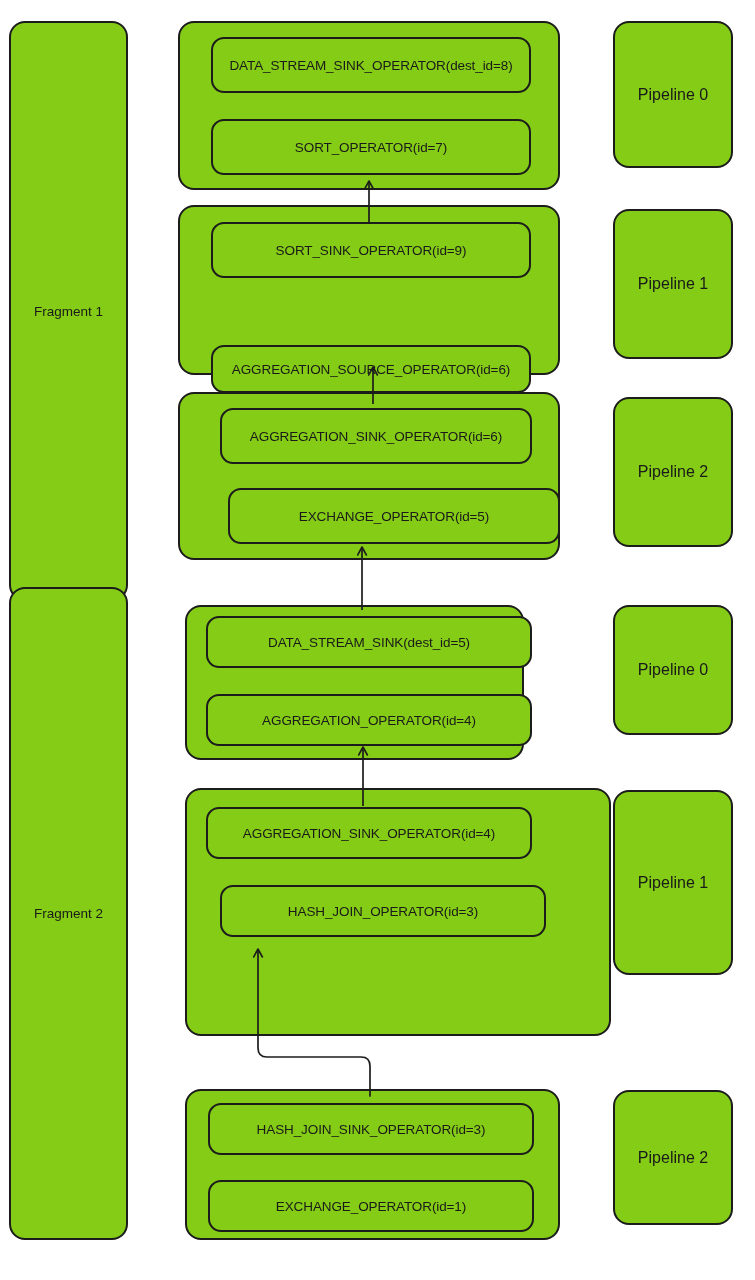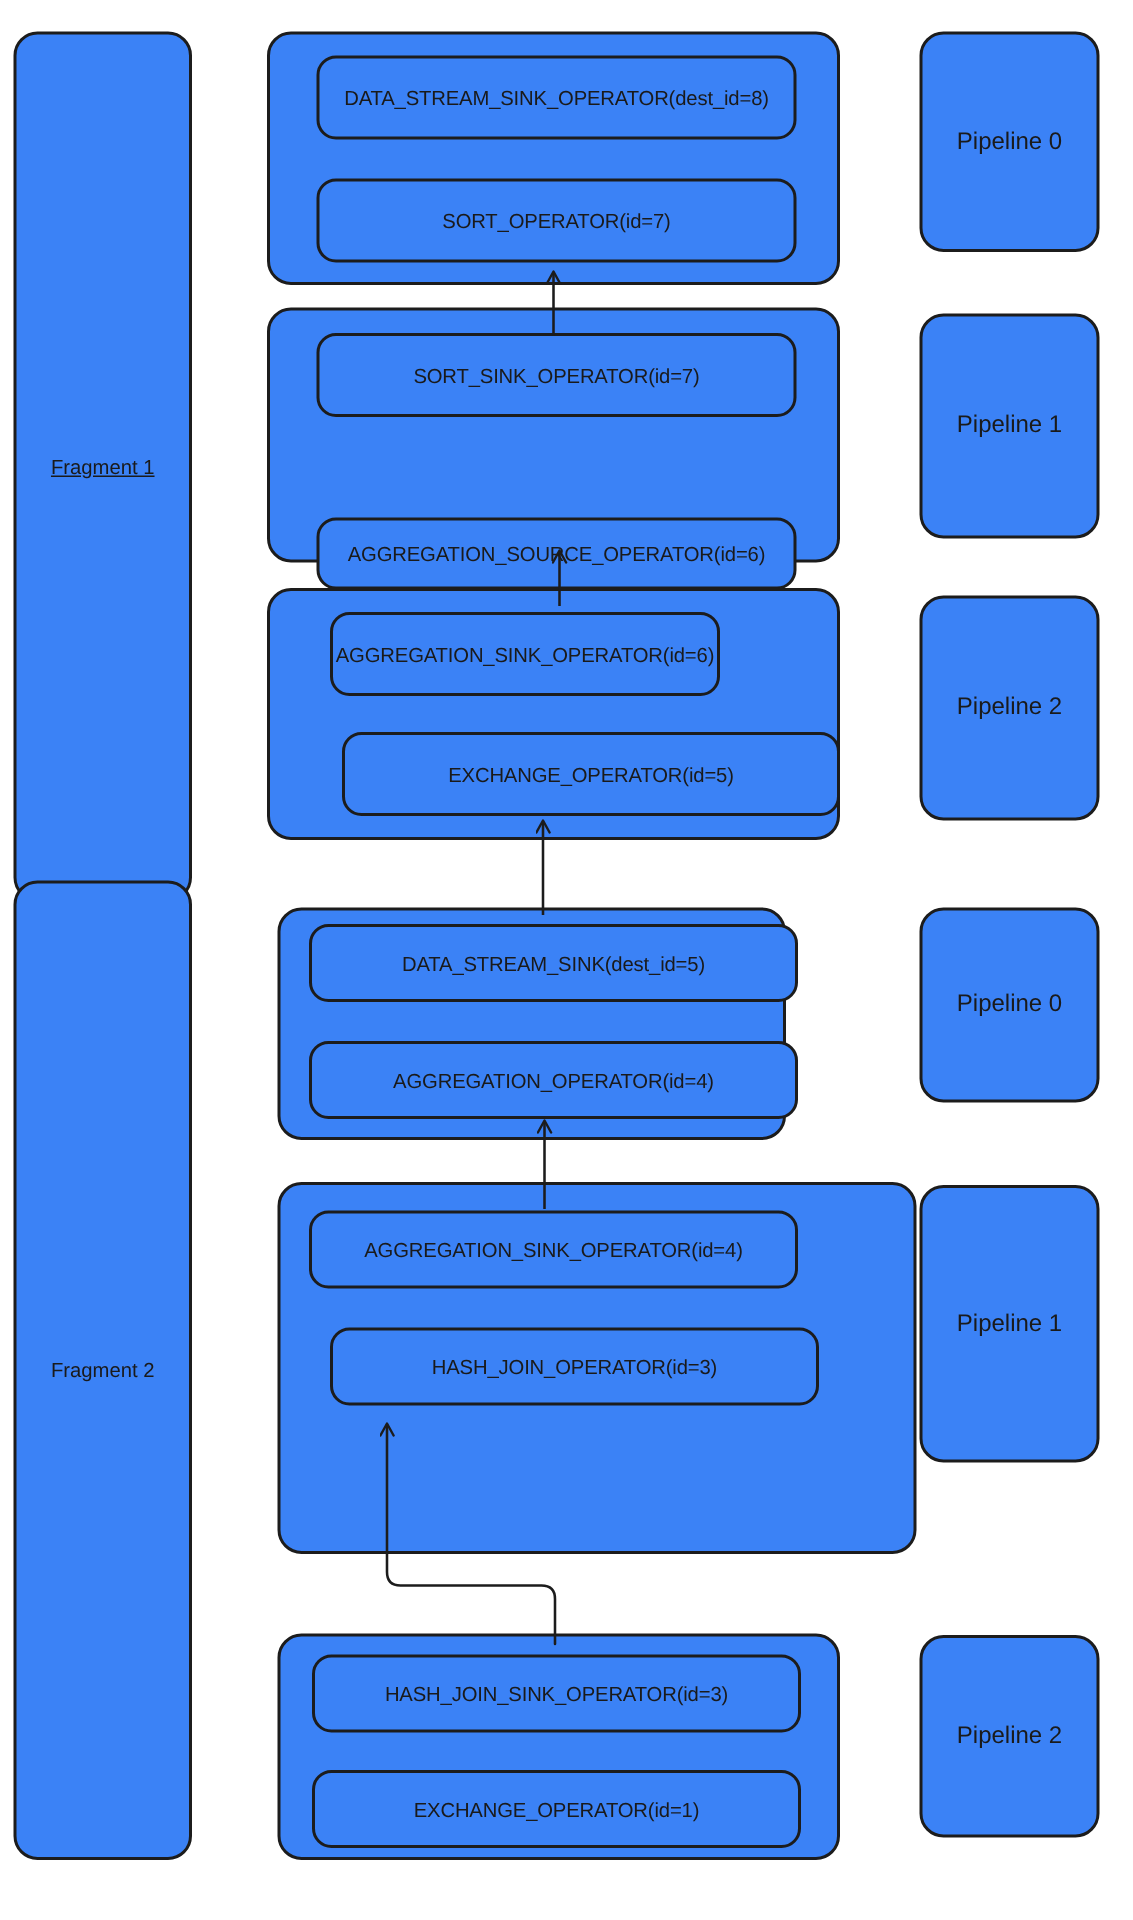--- a/index.html
+++ b/index.html
@@ -22,21 +22,21 @@
     width: 755px;
     height: 1280px;
   }
 
   
   .node {
     position: absolute;
     box-sizing: border-box;
     border: 2px solid #1c1c1c;
     border-radius: 14px;
-    background: #3b82f6;
+    background: #84cc16;
     display: flex;
     align-items: center;
     justify-content: center;
     text-align: center;
   }
 
   
   .fragment-box {
     border-radius: 16px;
     font-size: 13.5px;
@@ -72,48 +72,48 @@
     width: 755px;
     height: 1280px;
     overflow: visible;
   }
 </style>
 </head>
 <body>
 
 <div id="canvas">
 
-  <div class="node fragment-box" style="left:9px; top:21px; width:119px; height:580px;text-decoration:underline;">
+  <div class="node fragment-box" style="left:9px; top:21px; width:119px; height:580px;">
     <span class="label-text">Fragment 1</span>
   </div>
 
   <div class="node fragment-box" style="left:9px; top:587px; width:119px; height:653px;">
     <span class="label-text">Fragment 2</span>
   </div>
 
   <div class="node pipeline-container" style="left:178px; top:21px; width:382px; height:169px;">
     <div class="node operator-box" style="left:31px; top:14px; width:320px; height:56px;">
       <span class="label-text">DATA_STREAM_SINK_OPERATOR(dest_id=8)</span>
     </div>
     <div class="node operator-box" style="left:31px; top:96px; width:320px; height:56px;">
       <span class="label-text">SORT_OPERATOR(id=7)</span>
     </div>
   </div>
 
   <div class="node pipeline-container" style="left:178px; top:205px; width:382px; height:170px;">
     <div class="node operator-box" style="left:31px; top:15px; width:320px; height:56px;">
-      <span class="label-text">SORT_SINK_OPERATOR(id=7)</span>
+      <span class="label-text">SORT_SINK_OPERATOR(id=9)</span>
     </div>
     <div class="node operator-box" style="left:31px; top:111px; width:320px; height:48px;margin-top:27px;">
       <span class="label-text">AGGREGATION_SOURCE_OPERATOR(id=6)</span>
     </div>
   </div>
 
   <div class="node pipeline-container" style="left:178px; top:392px; width:382px; height:168px;">
-    <div class="node operator-box" style="left:40px; top:14px; width:260px; height:56px;">
+    <div class="node operator-box" style="left:40px; top:14px; width:312px; height:56px;">
       <span class="label-text">AGGREGATION_SINK_OPERATOR(id=6)</span>
     </div>
     <div class="node operator-box" style="left:48px; top:94px; width:332px; height:56px;">
       <span class="label-text">EXCHANGE_OPERATOR(id=5)</span>
     </div>
   </div>
 
   <div class="node pipeline-container" style="left:185px; top:605px; width:339px; height:155px;">
     <div class="node operator-box" style="left:19px; top:9px; width:326px; height:52px;">
       <span class="label-text">DATA_STREAM_SINK(dest_id=5)</span>

